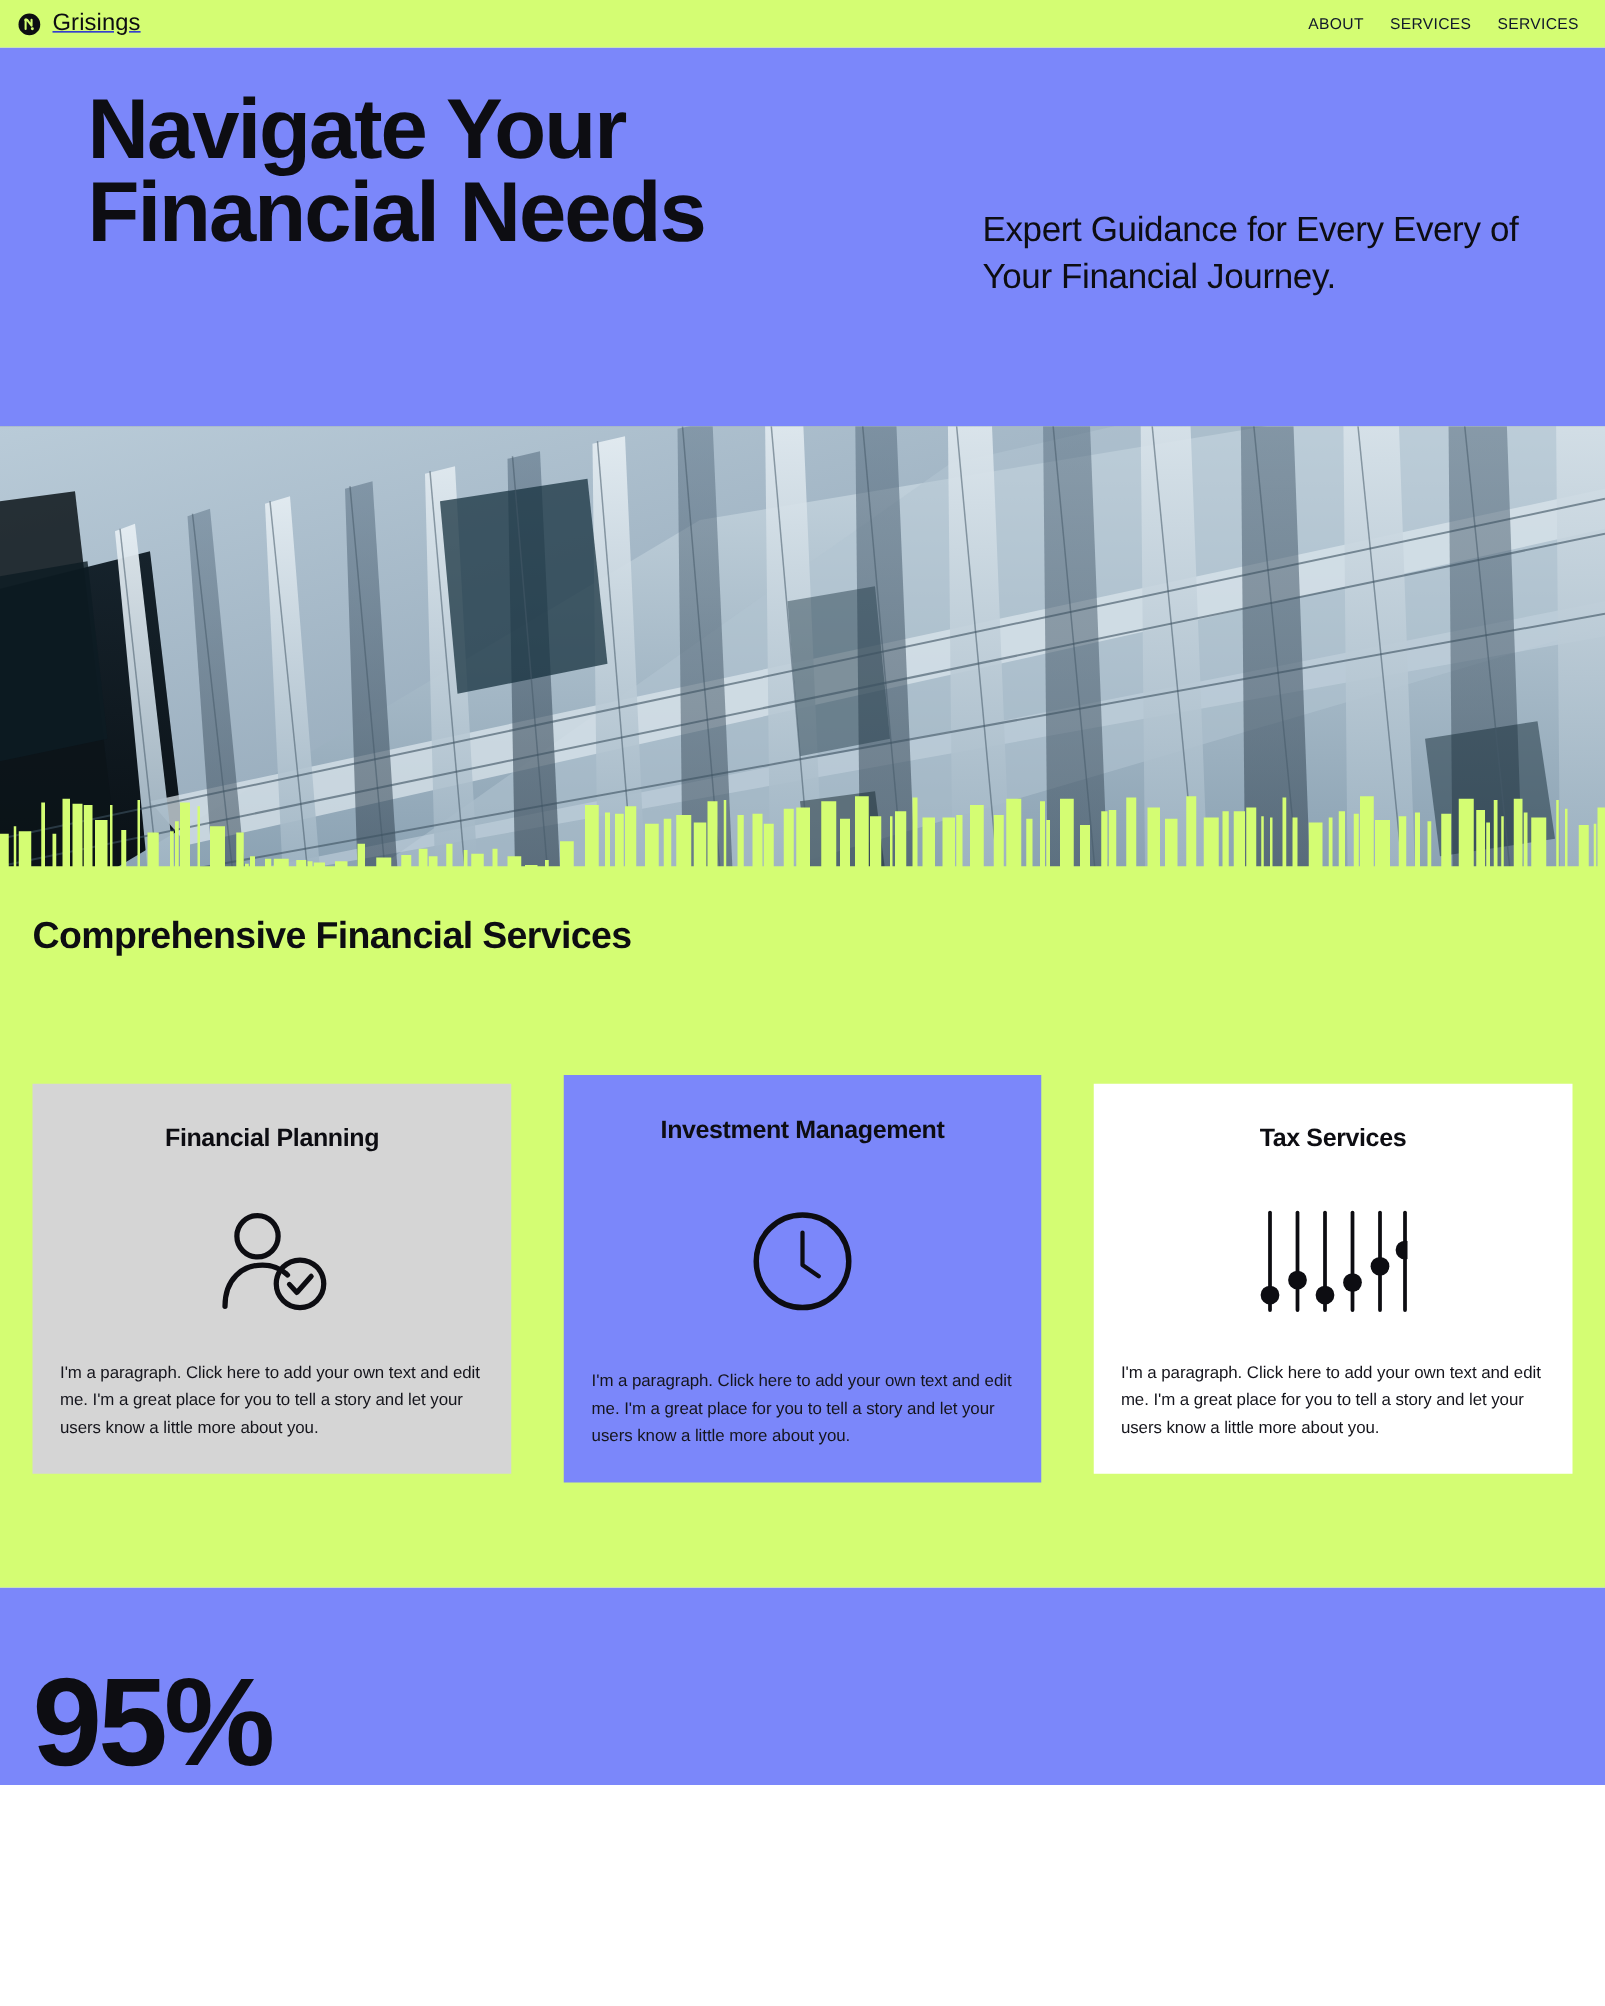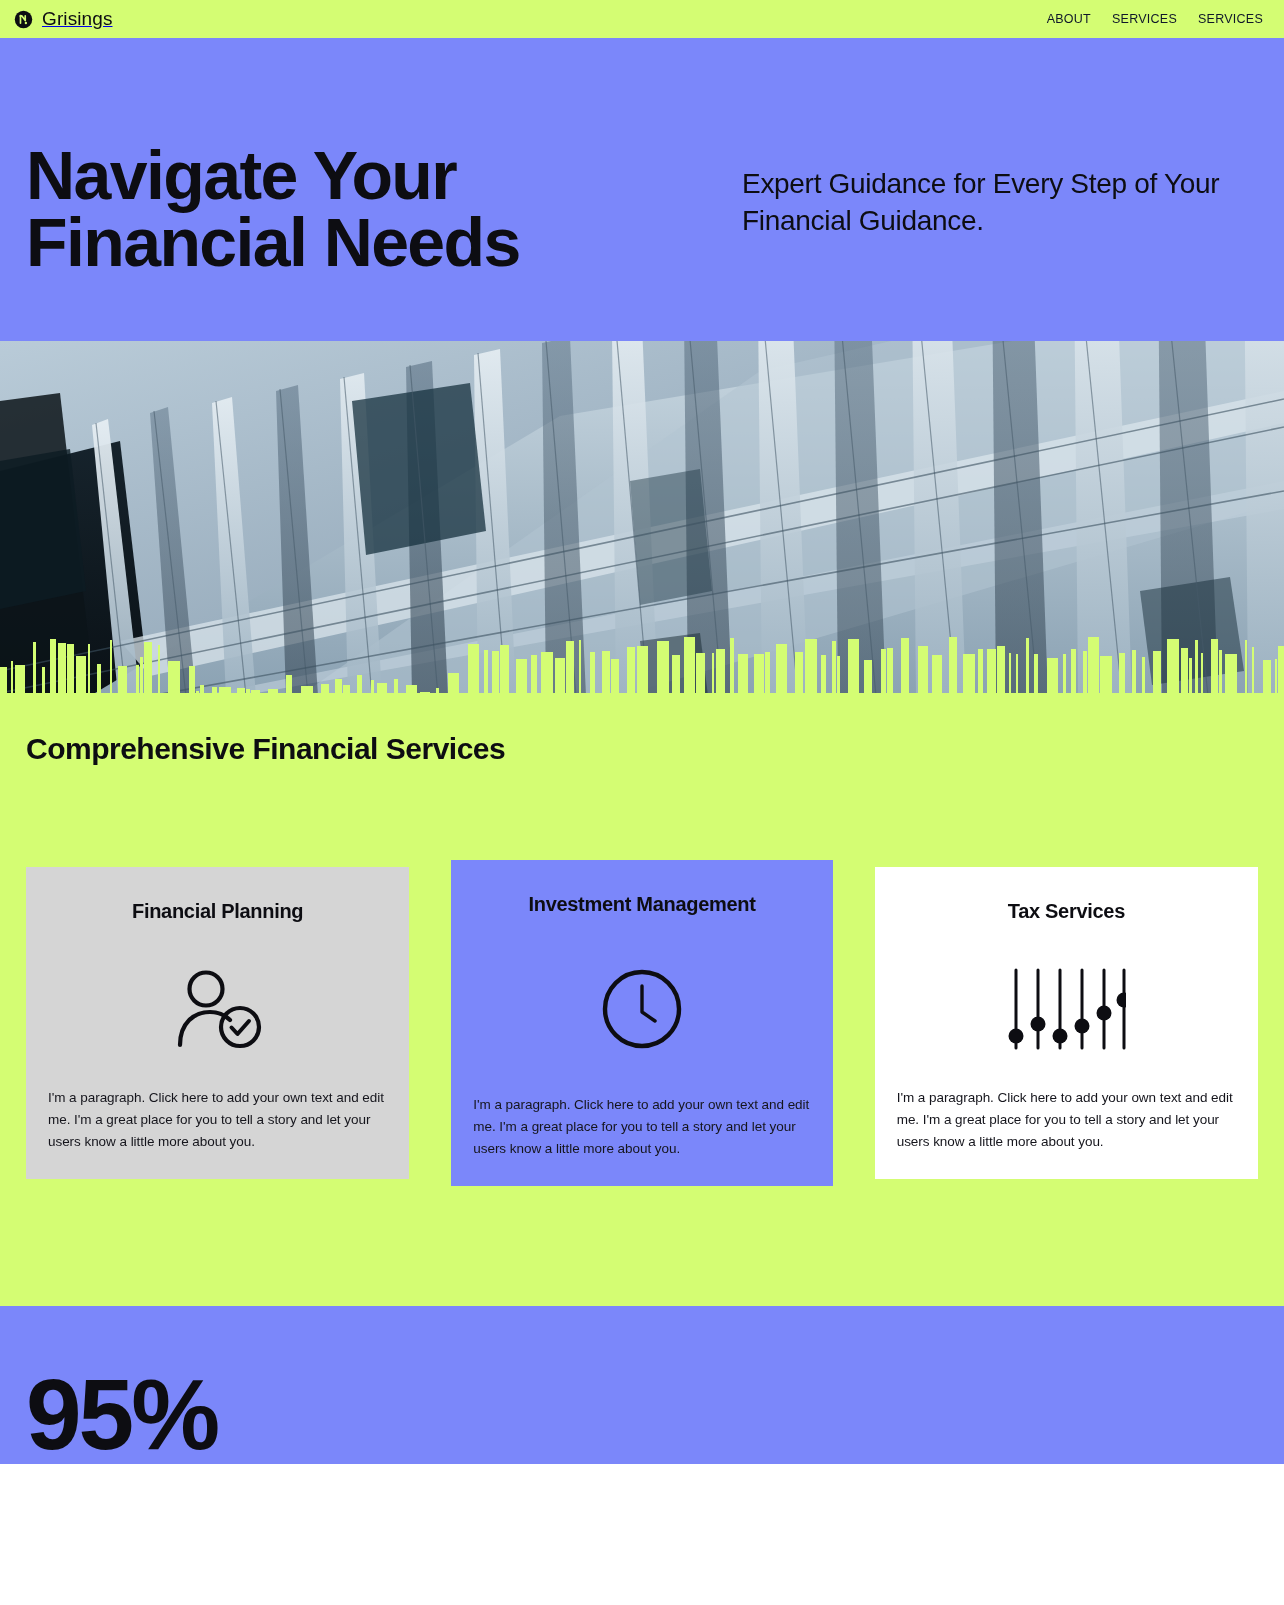--- a/index.html
+++ b/index.html
@@ -52,21 +52,21 @@
   }
 
   
   .hero {
     background:#7b87fa;
     height:303px;
     position:relative;
     display:flex;
     padding:0 26px;
   }
-  .hero-left { width:690px; padding-top:104px; }
+  .hero-left { width:690px; padding-top:32px;margin-left:44px; }
   .hero-title {
     font-size:68px; line-height:.99; font-weight:800;
     letter-spacing:-1.6px; color:#0d0d12;
   }
   .hero-right {
     flex:1; padding-top:128px; padding-left:26px;
   }
   .hero-sub {
     font-size:28px; line-height:1.32; font-weight:400;
     letter-spacing:-.3px; color:#0d0d12;
@@ -99,21 +99,21 @@
     color:#0d0d12;
   }
   .sec-sub {
     margin-top:13px;
     font-size:20px; font-weight:400; letter-spacing:-.1px;
     color:#1a1a22;
   }
   .cards {
     margin-top:94px;
     display:flex; align-items:center;
-    padding-bottom:120px;
+    padding-bottom:84px;
     gap:40px;
   }
   .card {
     display:flex; flex-direction:column;
     padding:33px 22px 26px 22px;
   }
   .card.c1 { background:#d5d5d5; width:402px; height:312px; }
   .card.c2 { background:#7b87fa; width:400px; height:326px; margin-left:2px; }
   .card.c3 { background:#ffffff; width:402px; height:312px; margin-left:2px; }
   .card-title {
@@ -179,21 +179,21 @@
   </header>
 
   <section class="hero">
     <div class="hero-left">
       <h1 class="hero-title">
         <span>Navigate Your</span><br>
         <span>Financial Needs</span>
       </h1>
     </div>
     <div class="hero-right">
-      <p class="hero-sub">Expert Guidance for Every Step of Your Financial Guidance.</p>
+      <p class="hero-sub">Expert Guidance for Every Every of Your Financial Journey.</p>
     </div>
   </section>
 
   <section class="imgband">
     <svg class="bldg" viewBox="0 0 1284 355" preserveAspectRatio="none">
       <defs>
         <linearGradient id="skyg" x1="0" y1="0" x2="1" y2="1">
           <stop offset="0" stop-color="#b9cbd8"></stop>
           <stop offset="1" stop-color="#7d93a6"></stop>
         </linearGradient>

